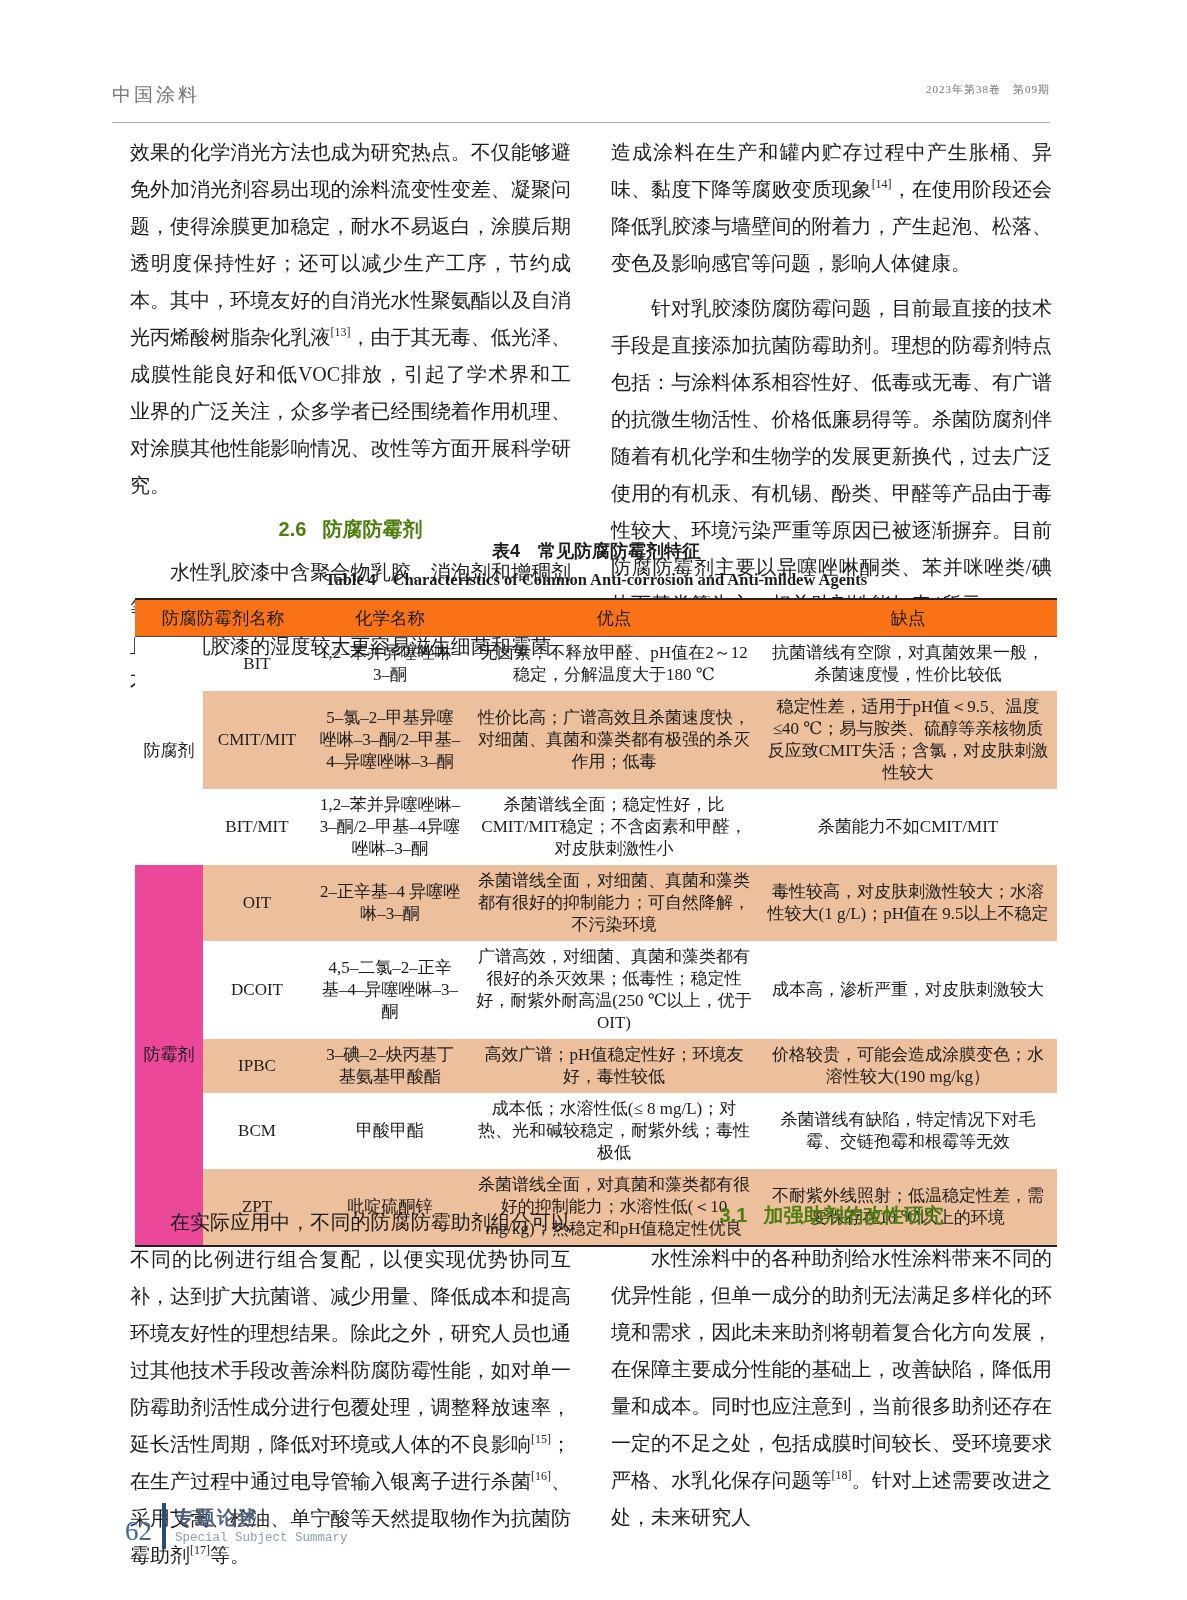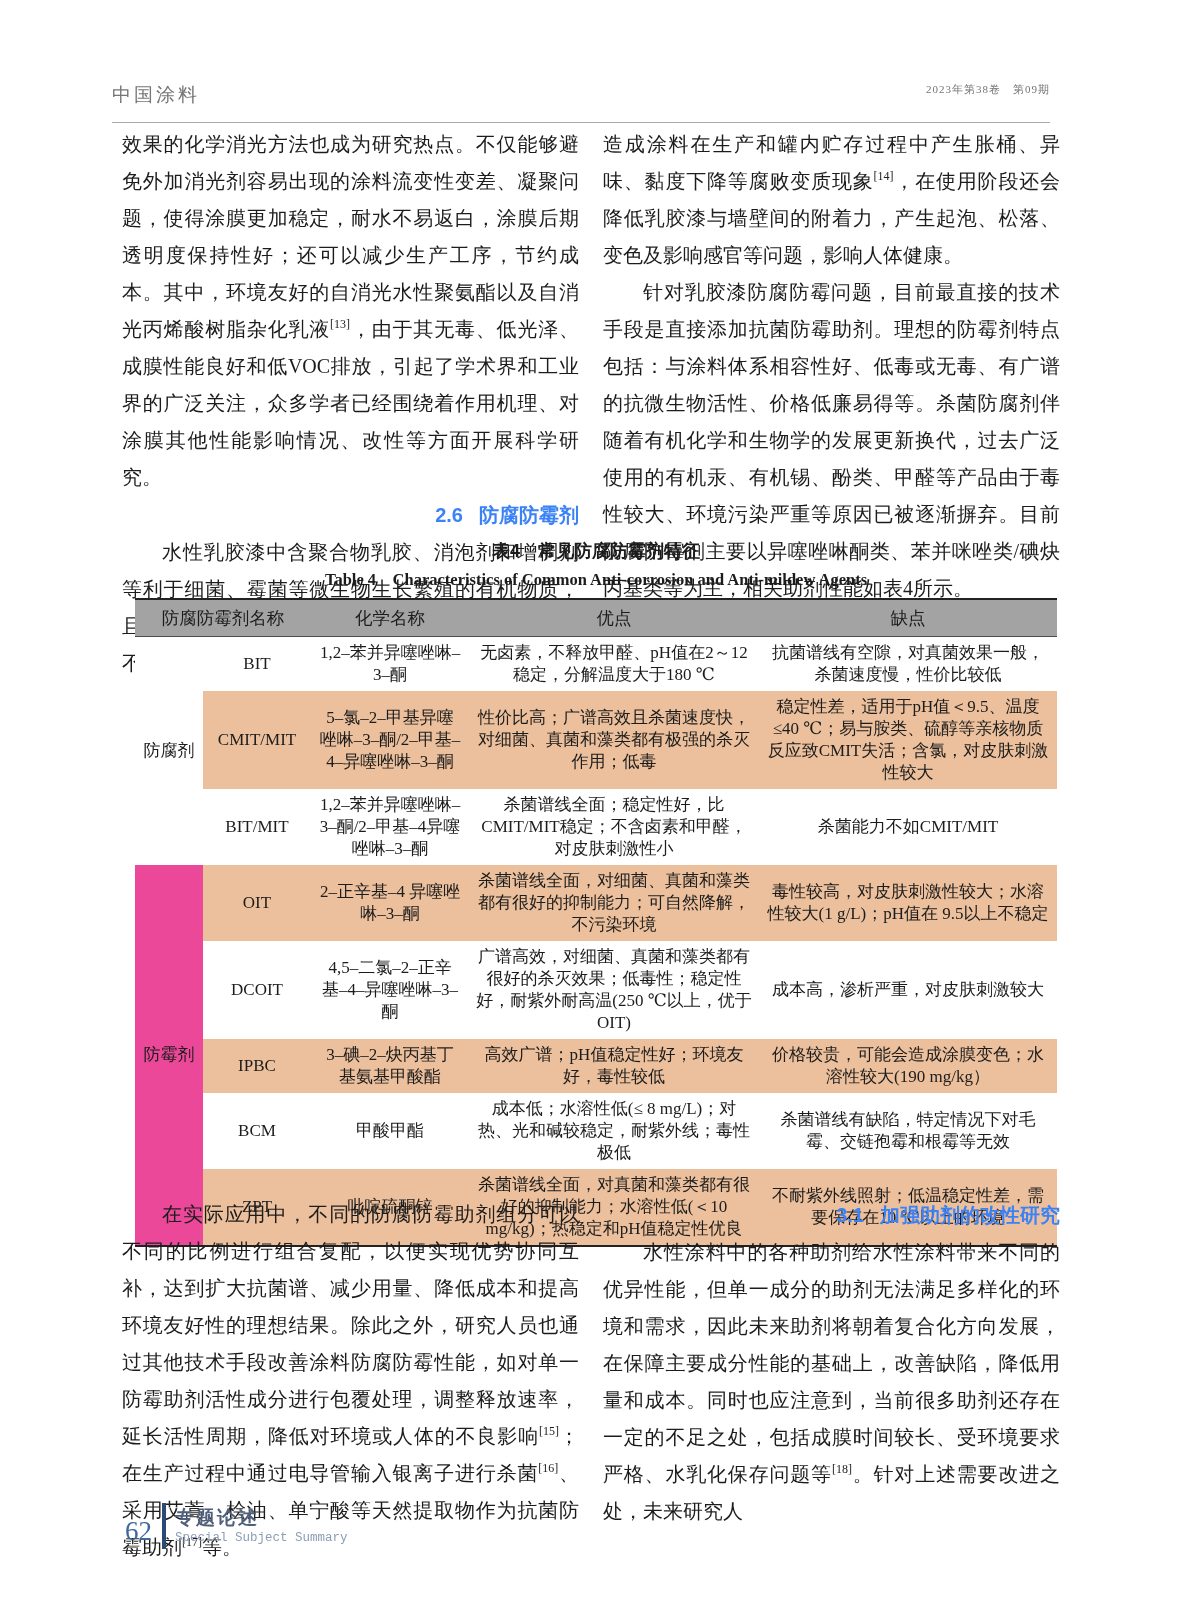--- a/index.html
+++ b/index.html
@@ -14,29 +14,29 @@
     padding-bottom:14px;border-bottom:1px solid #a9a9a9;
     color:#757575;font-family:"Liberation Sans","DejaVu Sans",sans-serif;
   }
   .page-header .journal{font-size:19px;letter-spacing:3px;}
   .page-header .issue{font-size:11px;letter-spacing:1px;font-family:Liberation Serif, serif;}
 
   .cols{position:absolute;left:122px;width:938px;display:flex;gap:24px;}
   .cols-top{top:126px;}
   .cols-bottom{top:1196px;}
   .col{width:457px;font-size:20px;line-height:37px;text-align:justify;}
-  .para{margin:0;}
+  .para{margin:8px;}
   .para.indent{text-indent:2em;}
   sup{font-size:12px;line-height:0;}
 
   .h-sub{
     margin:2px 0 2px 0;
-    color:#3b82f6;font-weight:bold;font-size:20px;line-height:34px;
+    color:#4d7c0f;font-weight:bold;font-size:20px;line-height:34px;
     font-family:"Liberation Sans","DejaVu Sans",sans-serif;
-    text-align:right;
+    text-align:center;
   }
   .h-sub .num{margin-right:16px;}
   .h-main{
     margin:6px 0 8px 0;
     color:#d7762e;font-weight:bold;font-size:26px;line-height:40px;
     font-family:"Liberation Sans","DejaVu Sans",sans-serif;
     text-align:left;
   }
   .h-main .num{margin-right:22px;}
 
@@ -47,21 +47,21 @@
   }
   .caption-en{
     text-align:center;font-weight:bold;font-size:16.5px;line-height:24px;
     font-family:"Liberation Serif","DejaVu Serif",serif;margin:0 0 6px 0;
   }
   table.agents-table{
     border-collapse:collapse;width:100%;
     border-top:2px solid #222;border-bottom:2px solid #222;
   }
   table.agents-table th{
-    background:#a3a3a3;font-weight:normal;font-size:17.5px;
+    background:#f97316;font-weight:normal;font-size:17.5px;
     padding:6px 4px;border-bottom:1px solid #4a4a4a;text-align:center;margin-left:17px;
   }
   table.agents-table td{
     padding:5px 7px;text-align:center;vertical-align:middle;
     font-size:17px;line-height:22px;
   }
   tr.shade td{background:#ecc09c;}
   td.group-cell{background:#ffffff;}
   td.group-cell.shade{background:#ec4899;}
 

